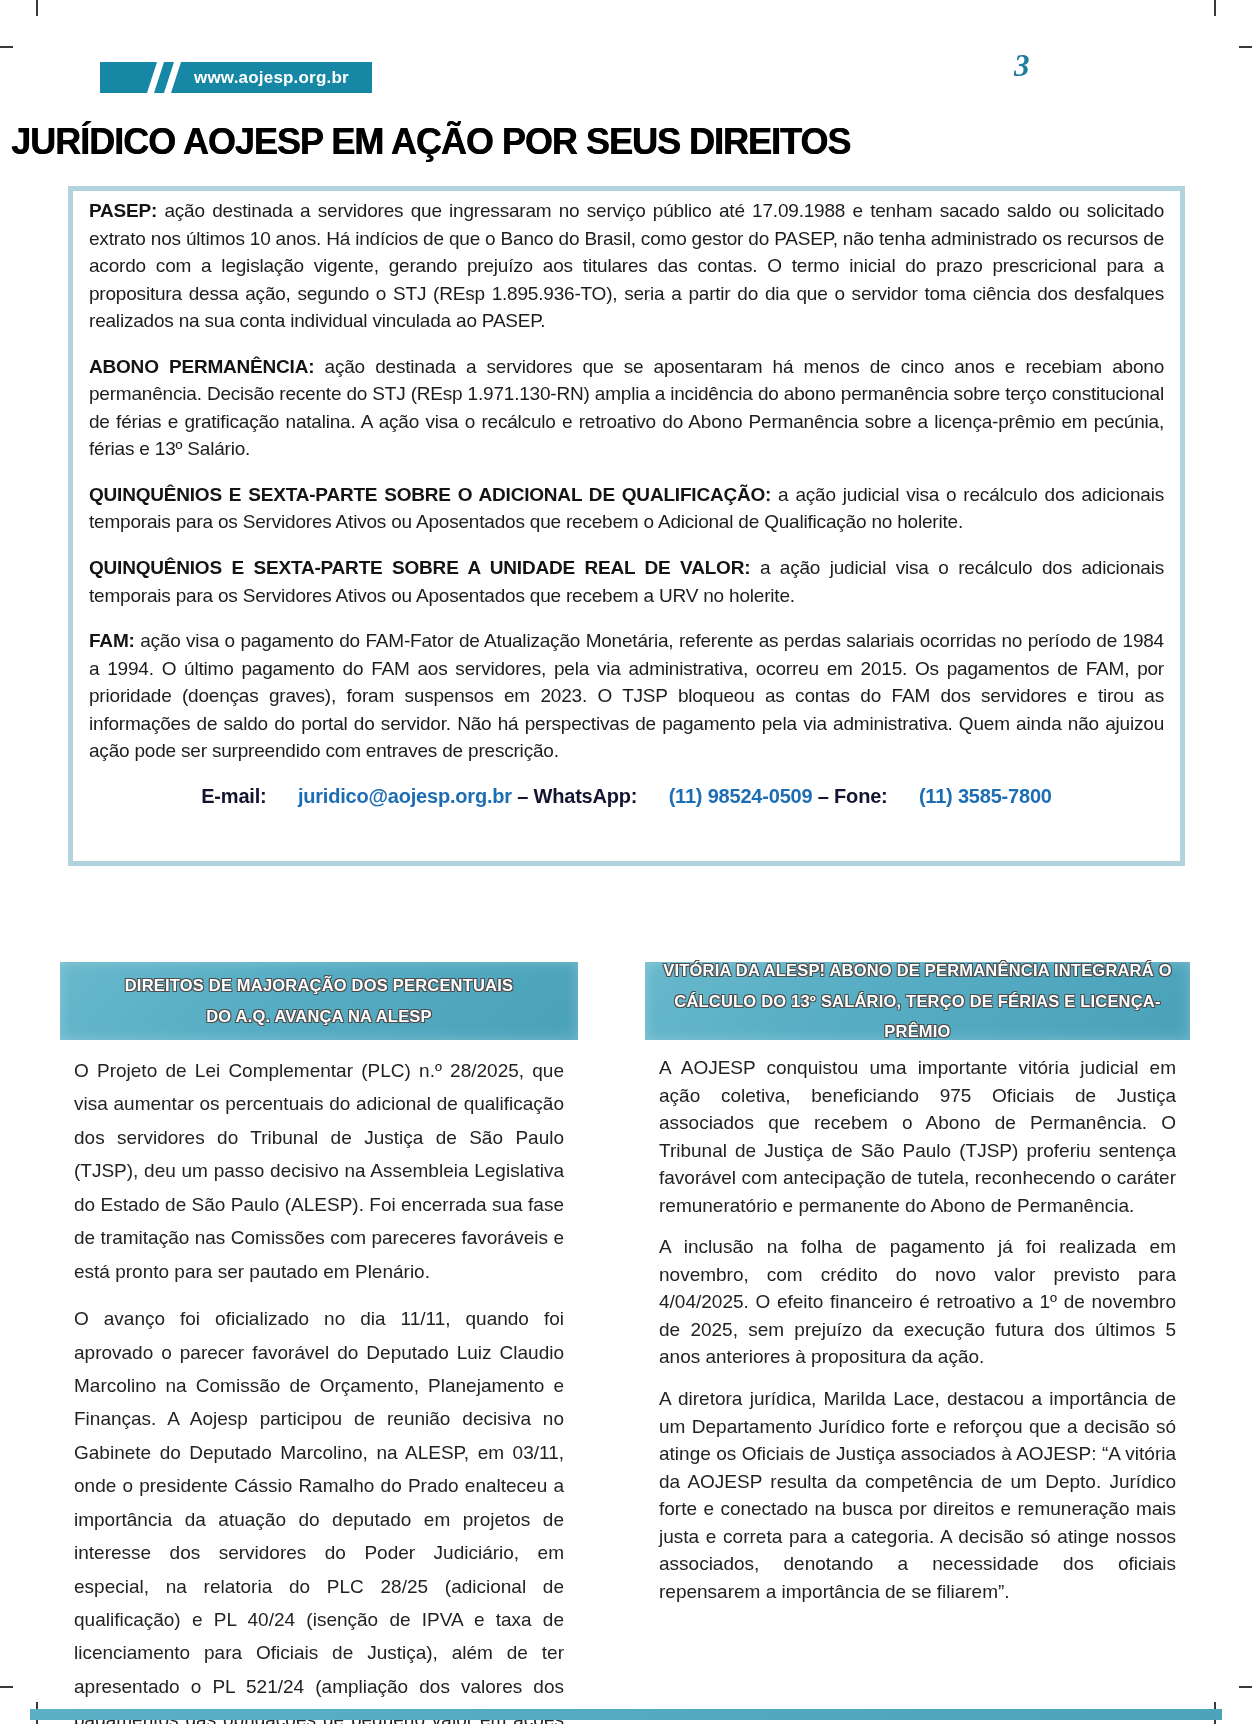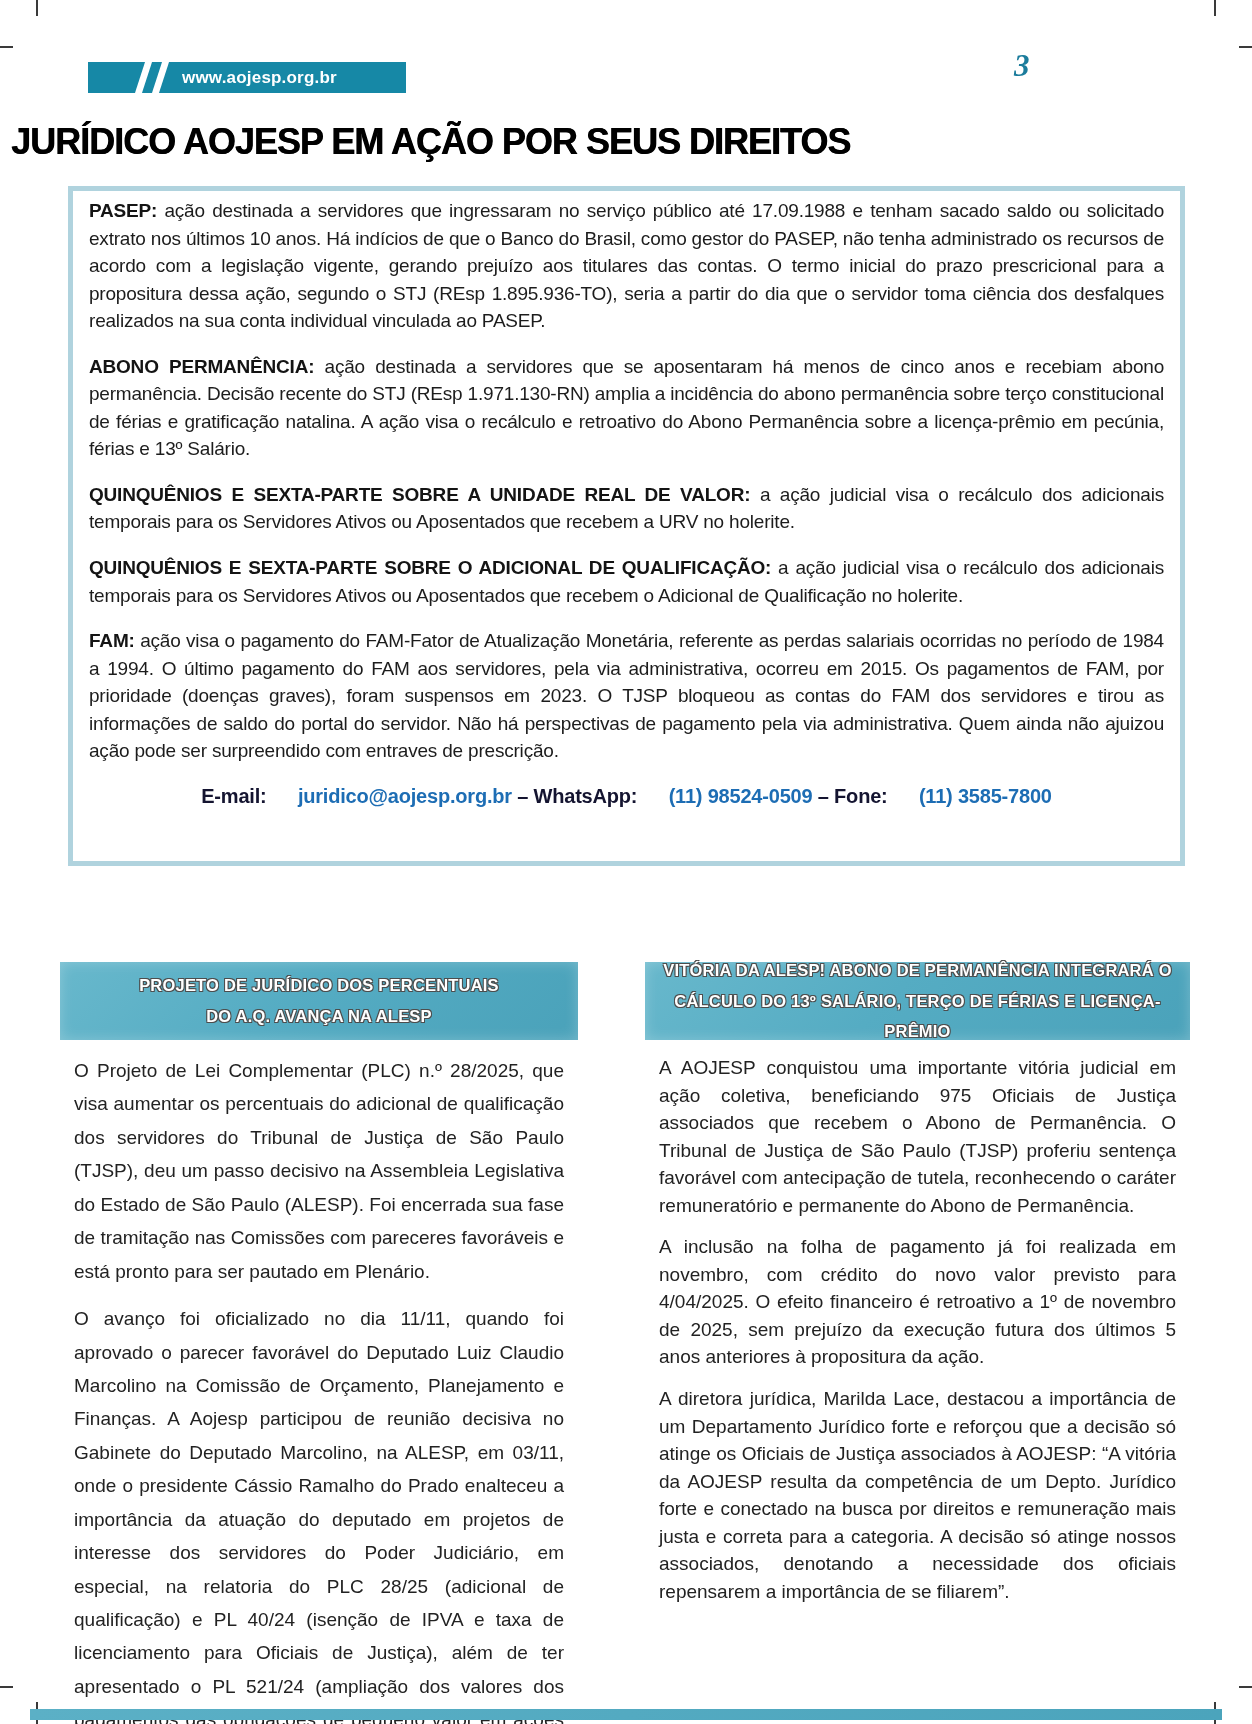--- a/index.html
+++ b/index.html
@@ -20,22 +20,22 @@
   .crop.tl-h { left: 0; top: 46px; width: 13px; height: 2px; }
   .crop.tr-v { left: 1214px; top: 0; width: 2px; height: 16px; }
   .crop.tr-h { right: 0; top: 46px; width: 13px; height: 2px; }
   .crop.bl-h { left: 0; top: 1686px; width: 13px; height: 2px; }
   .crop.bl-v { left: 36px; top: 1702px; width: 2px; height: 22px; }
   .crop.br-h { right: 0; top: 1686px; width: 13px; height: 2px; }
   .crop.br-v { left: 1214px; top: 1702px; width: 2px; height: 22px; }
 
   
   .banner {
-    position: absolute; left: 88px; top: 62px;
-    width: 318px; height: 31px;
+    position: absolute; left: 100px; top: 62px;
+    width: 272px; height: 31px;
     background: #1688a6;
   }
   .banner .slash {
     position: absolute; top: -2px; height: 35px; width: 7px;
     background: #ffffff; transform: skewX(-18deg);
   }
   .banner .slash.s1 { left: 52px; }
   .banner .slash.s2 { left: 69px; }
   .banner .url {
     position: absolute; left: 94px; top: 50%; transform: translateY(-50%);
@@ -131,38 +131,38 @@
   </div>
 
   <div class="pagenum">3</div>
 
   <h1 class="title">JURÍDICO AOJESP EM AÇÃO POR SEUS DIREITOS</h1>
 
   <div class="legal-box">
     <div>
         <p class="box-p"><b>PASEP:</b> ação destinada a servidores que ingressaram no serviço público até 17.09.1988 e tenham sacado saldo ou solicitado extrato nos últimos 10 anos. Há indícios de que o Banco do Brasil, como gestor do PASEP, não tenha administrado os recursos de acordo com a legislação vigente, gerando prejuízo aos titulares das contas. O termo inicial do prazo prescricional para a propositura dessa ação, segundo o STJ (REsp 1.895.936-TO), seria a partir do dia que o servidor toma ciência dos desfalques realizados na sua conta individual vinculada ao PASEP.</p>
         <p class="box-p"><b>ABONO PERMANÊNCIA:</b> ação destinada a servidores que se aposentaram há menos de cinco anos e recebiam abono permanência. Decisão recente do STJ (REsp 1.971.130-RN) amplia a incidência do abono permanência sobre terço constitucional de férias e gratificação natalina. A ação visa o recálculo e retroativo do Abono Permanência sobre a licença-prêmio em pecúnia, férias e 13º Salário.</p>
+        <p class="box-p"><b>QUINQUÊNIOS E SEXTA-PARTE SOBRE O ADICIONAL DE QUALIFICAÇÃO:</b> a ação judicial visa o recálculo dos adicionais temporais para os Servidores Ativos ou Aposentados que recebem o Adicional de Qualificação no holerite.</p>
         <p class="box-p"><b>QUINQUÊNIOS E SEXTA-PARTE SOBRE A UNIDADE REAL DE VALOR:</b> a ação judicial visa o recálculo dos adicionais temporais para os Servidores Ativos ou Aposentados que recebem a URV no holerite.</p>
-        <p class="box-p"><b>QUINQUÊNIOS E SEXTA-PARTE SOBRE O ADICIONAL DE QUALIFICAÇÃO:</b> a ação judicial visa o recálculo dos adicionais temporais para os Servidores Ativos ou Aposentados que recebem o Adicional de Qualificação no holerite.</p>
         <p class="box-p"><b>FAM:</b> ação visa o pagamento do FAM-Fator de Atualização Monetária, referente as perdas salariais ocorridas no período de 1984 a 1994. O último pagamento do FAM aos servidores, pela via administrativa, ocorreu em 2015. Os pagamentos de FAM, por prioridade (doenças graves), foram suspensos em 2023. O TJSP bloqueou as contas do FAM dos servidores e tirou as informações de saldo do portal do servidor. Não há perspectivas de pagamento pela via administrativa. Quem ainda não ajuizou ação pode ser surpreendido com entraves de prescrição.</p>
       </div>
 
     <div class="contact-line">
       <b>E-mail:</b>
       <a href="#" class="blue">juridico@aojesp.org.br</a>
       <b>– WhatsApp:</b>
       <span class="blue">(11) 98524-0509</span>
       <b>– Fone:</b>
       <span class="blue">(11) 3585-7800</span>
     </div>
   </div>
 
   <div class="col col-left">
     <div class="col-header">
-      <span>PROJETO DE JURÍDICO DOS PERCENTUAIS</span>
+      <span>DIREITOS DE MAJORAÇÃO DOS PERCENTUAIS</span>
       <span>DO A.Q. AVANÇA NA ALESP</span>
     </div>
     <div class="col-body">
         <p class="col-p">O Projeto de Lei Complementar (PLC) n.º 28/2025, que visa aumentar os percentuais do adicional de qualificação dos servidores do Tribunal de Justiça de São Paulo (TJSP), deu um passo decisivo na Assembleia Legislativa do Estado de São Paulo (ALESP). Foi encerrada sua fase de tramitação nas Comissões com pareceres favoráveis e está pronto para ser pautado em Plenário.</p>
         <p class="col-p">O avanço foi oficializado no dia 11/11, quando foi aprovado o parecer favorável do Deputado Luiz Claudio Marcolino na Comissão de Orçamento, Planejamento e Finanças. A Aojesp participou de reunião decisiva no Gabinete do Deputado Marcolino, na ALESP, em 03/11, onde o presidente Cássio Ramalho do Prado enalteceu a importância da atuação do deputado em projetos de interesse dos servidores do Poder Judiciário, em especial, na relatoria do PLC 28/25 (adicional de qualificação) e PL 40/24 (isenção de IPVA e taxa de licenciamento para Oficiais de Justiça), além de ter apresentado o PL 521/24 (ampliação dos valores dos pagamentos das obrigações de pequeno valor em ações judiciais).</p>
       </div>
   </div>
 
   <div class="col col-right">
     <div class="col-header">

